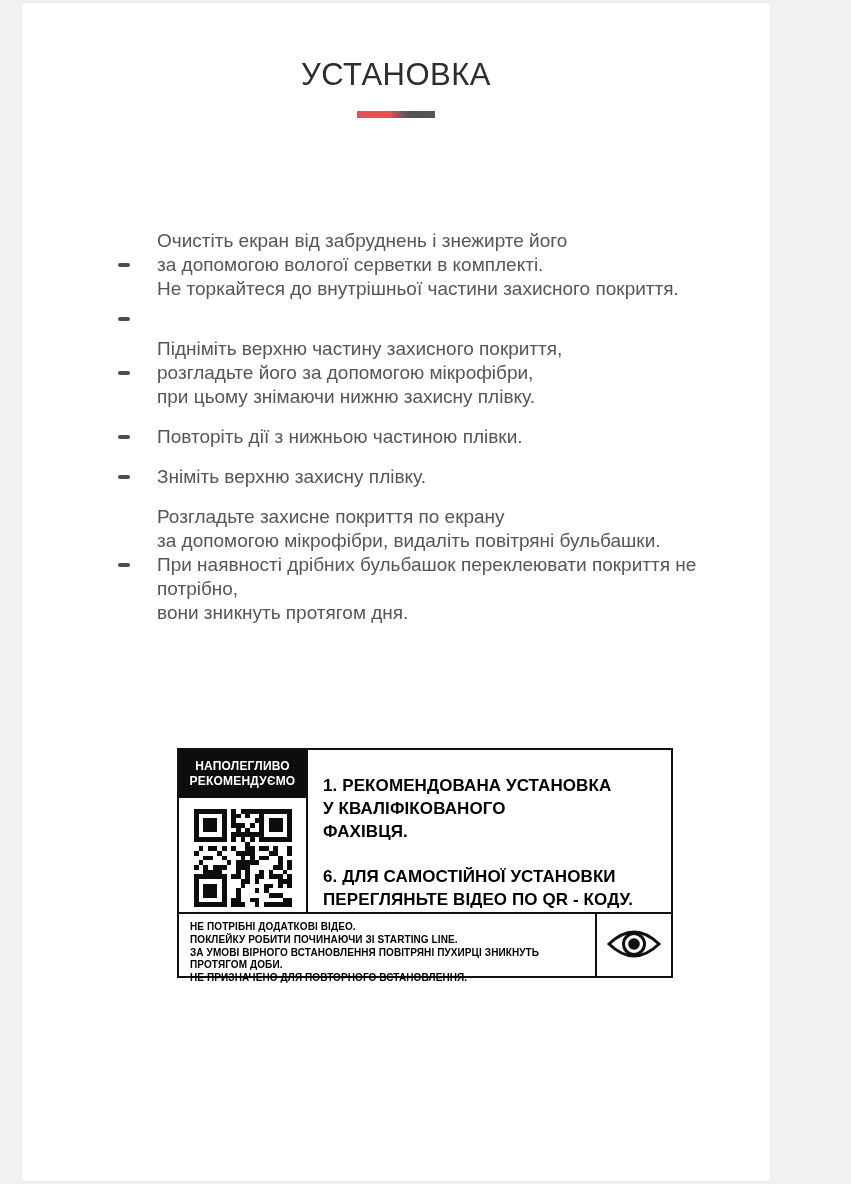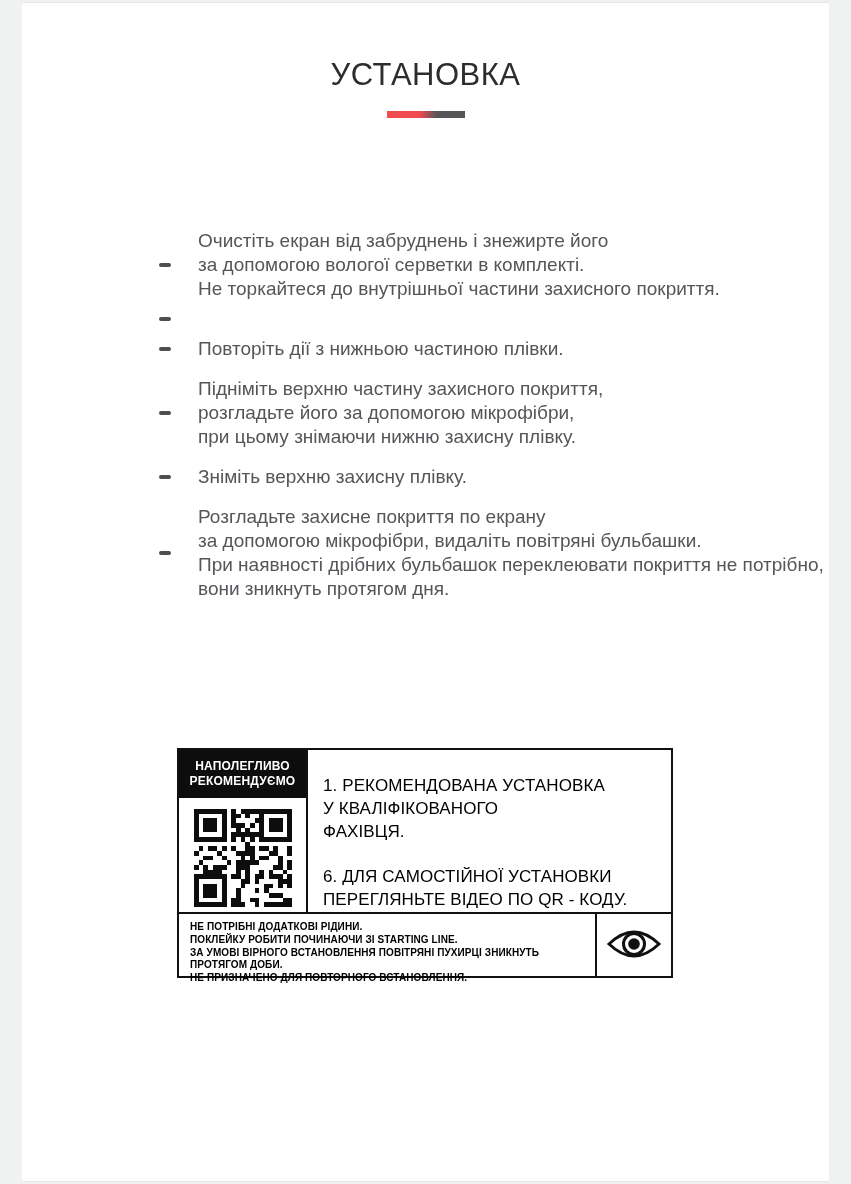--- a/index.html
+++ b/index.html
@@ -3,57 +3,57 @@
 <meta charset="utf-8">
 <style>
   html,body{margin:0;padding:0;}
   body{
     width:851px;height:1184px;position:relative;
     background:#f0f1f1;
     font-family:"Liberation Sans", sans-serif;
     overflow:hidden;
   }
   .page{
-    position:absolute;left:22px;top:2px;width:807px;height:1180px;
+    position:absolute;left:22px;top:2px;width:748px;height:1180px;
     background:#ffffff;border-top:1px solid #e7e8e8;border-bottom:1px solid #e7e8e8;
     box-sizing:border-box;
   }
   .page-title{
     position:absolute;top:54px;left:0;width:100%;
     text-align:center;font-size:31px;font-weight:500;color:#2d2d2f;
     letter-spacing:0.5px;margin:0;
   }
   .accent-bar{
     position:absolute;top:108px;left:50%;margin-left:-39px;
     width:78px;height:7px;
     background:linear-gradient(90deg,#f04b4f 0%,#f04b4f 42%,#555558 64%,#555558 100%);
   }
   .instructions{position:absolute;top:226px;left:0;width:100%;}
-  .item{display:flex;align-items:center;margin-bottom:16px;padding-left:41px;}
+  .item{display:flex;align-items:center;margin-bottom:16px;}
   .dash-col{flex:0 0 135px;box-sizing:border-box;padding-left:96px;display:flex;}
   .dash{width:12px;height:4px;background:#4e4e50;border-radius:2px;}
   .item-text{
     font-size:19px;line-height:24px;color:#56565a;
     white-space:pre-line;
   }
   .rec-box{
     position:absolute;left:155px;top:745px;width:496px;height:230px;
     border:2px solid #111;box-sizing:border-box;background:#fff;
   }
   .box-top{position:absolute;left:0;top:0;right:0;height:162px;border-bottom:2px solid #111;}
   .box-left{position:absolute;left:0;top:0;width:129px;height:162px;border-right:2px solid #111;box-sizing:border-box;}
   .box-header{
     background:#0d0d0d;color:#fff;height:48px;
     display:flex;align-items:center;justify-content:center;text-align:center;
     font-size:12px;font-weight:700;line-height:15px;white-space:pre-line;letter-spacing:0.2px;
   }
   .qr{position:absolute;left:15px;top:59px;width:98px;height:98px;}
   .box-right{position:absolute;left:131px;top:0;right:0;height:162px;padding:24px 6px 0 13px;box-sizing:border-box;}
   .box-right p{
-    margin:0;font-size:17px;font-weight:400;color:#000;
+    margin:0;font-size:17px;font-weight:700;color:#000;
     line-height:23px;white-space:pre-line;letter-spacing:0.1px;
   }
   .box-right p + p{margin-top:22px;}
   .box-bottom{position:absolute;left:0;bottom:0;right:0;height:64px;}
   .notes{
     position:absolute;left:0;top:0;width:416px;height:100%;
     padding:9px 0 0 11px;box-sizing:border-box;
     font-size:10px;font-weight:700;line-height:12.8px;color:#000;
     white-space:pre-line;letter-spacing:0.1px;
   }
@@ -82,29 +82,29 @@
     </div>
     <div class="item">
       <div class="dash-col">
           <span class="dash"></span>
         </div>
     </div>
     <div class="item">
       <div class="dash-col">
           <span class="dash"></span>
         </div>
-      <div class="item-text">Повторіть дії з нижньою частиною плівки.</div>
-    </div>
-    <div class="item">
-      <div class="dash-col">
-          <span class="dash"></span>
-        </div>
       <div class="item-text">Підніміть верхню частину захисного покриття,
 розгладьте його за допомогою мікрофібри,
 при цьому знімаючи нижню захисну плівку.</div>
+    </div>
+    <div class="item">
+      <div class="dash-col">
+          <span class="dash"></span>
+        </div>
+      <div class="item-text">Повторіть дії з нижньою частиною плівки.</div>
     </div>
     <div class="item">
       <div class="dash-col">
           <span class="dash"></span>
         </div>
       <div class="item-text">Зніміть верхню захисну плівку.</div>
     </div>
     <div class="item">
       <div class="dash-col">
           <span class="dash"></span>
@@ -353,21 +353,21 @@
       </div>
       <div class="box-right">
         <p>1. РЕКОМЕНДОВАНА УСТАНОВКА
 У КВАЛІФІКОВАНОГО
 ФАХІВЦЯ.</p>
         <p>6. ДЛЯ САМОСТІЙНОЇ УСТАНОВКИ
 ПЕРЕГЛЯНЬТЕ ВІДЕО ПО QR - КОДУ.</p>
       </div>
     </div>
     <div class="box-bottom">
-      <div class="notes">НЕ ПОТРІБНІ ДОДАТКОВІ РІДИНИ.
+      <div class="notes">НЕ ПОТРІБНІ ДОДАТКОВІ ВІДЕО.
 ПОКЛЕЙКУ РОБИТИ ПОЧИНАЮЧИ ЗІ STARTING LINE.
 ЗА УМОВІ ВІРНОГО ВСТАНОВЛЕННЯ  ПОВІТРЯНІ ПУХИРЦІ ЗНИКНУТЬ  ПРОТЯГОМ ДОБИ.
 НЕ ПРИЗНАЧЕНО ДЛЯ ПОВТОРНОГО ВСТАНОВЛЕННЯ.</div>
       <div class="eye-cell">
         <svg width="56" height="38" viewBox="0 0 56 38" xmlns="http://www.w3.org/2000/svg">
           <path d="M3,19 Q28,-5 53,19 Q28,43 3,19 Z" fill="none" stroke="#111" stroke-width="3"></path>
           <circle cx="28" cy="19" r="10.5" fill="#fff" stroke="#111" stroke-width="3"></circle>
           <circle cx="28" cy="19" r="5.8" fill="#111"></circle>
         </svg>
       </div>

